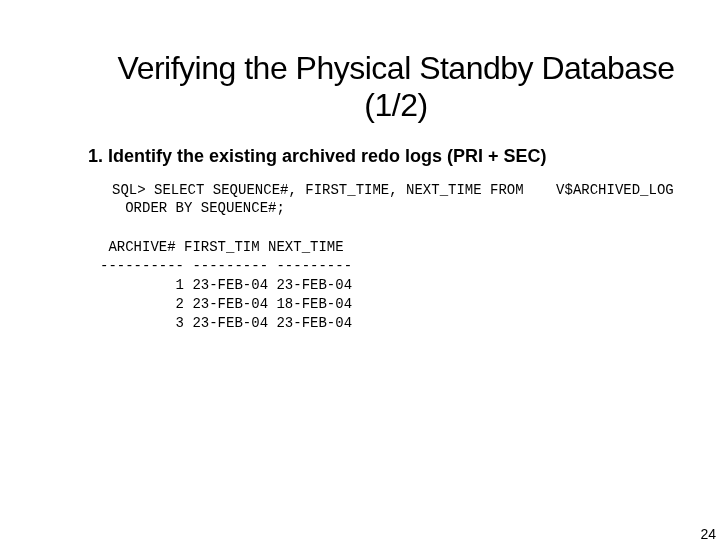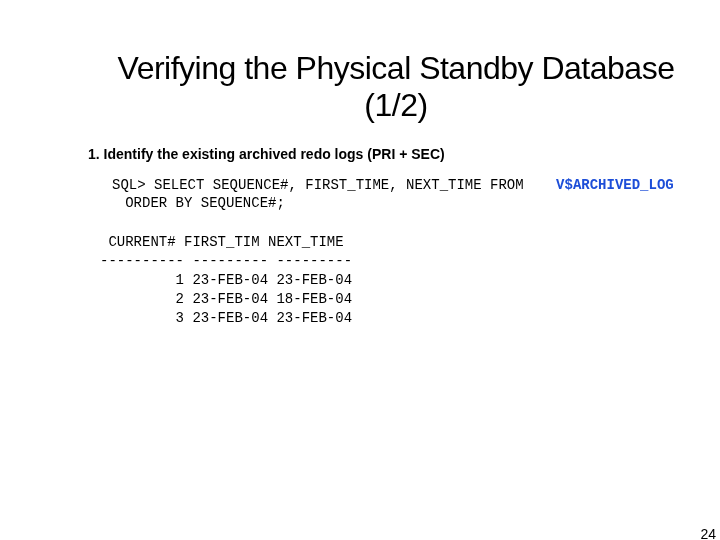--- a/index.html
+++ b/index.html
@@ -1,35 +1,35 @@
 <!DOCTYPE html>
 <html><head>
   <meta charset="utf-8">
   <style>
     * { margin: 12px; padding: 0; box-sizing: border-box; }
     html, body { width: 720px; height: 540px; background: #fff; font-family: Arial, Helvetica, sans-serif; }
     .slide { position: relative; width: 720px; height: 540px; padding: 10px 40px 30px 40px; }
     .title { font-size: 32px; font-weight: 400; text-align: center; line-height: 1.15; margin-top: 4px; margin-bottom: 22px; letter-spacing: -0.5px; }
-    .step { font-size: 14px; font-weight: bold; margin-bottom: 14px; }
+    .step { font-size: 18px; font-weight: bold; margin-bottom: 14px; }
     .code-block { font-family: "Courier New", Courier, monospace; font-size: 14px; line-height: 1.35; white-space: pre; margin-bottom: 20px; }
-    .sql-line .tbl { color: #1d4ed8; font-weight: bold; }
+    .sql-line .tbl { color: #000000; font-weight: normal; }
     .page-num { position: absolute; right: 28px; bottom: 22px; font-size: 14px; }
   </style>
 </head>
 <body>
 
 <div class="slide">
   <h1 class="title">Verifying the Physical Standby Database (1/2)</h1>
 
   <div class="step">1. Identify the existing archived redo logs (PRI + SEC)</div>
 
   <div class="code-block"><span class="sql-line"><span>SQL&gt; SELECT SEQUENCE#, FIRST_TIME, NEXT_TIME FROM </span><span class="tbl">V$ARCHIVED_LOG</span></span>
 <span>   ORDER BY SEQUENCE#;</span></div>
 
-  <div class="code-block"><span> CURRENT# FIRST_TIM NEXT_TIME</span>
+  <div class="code-block"><span> ARCHIVE# FIRST_TIM NEXT_TIME</span>
 <span>---------- --------- ---------</span>
 <span>         1 23-FEB-04 23-FEB-04</span>
 <span>         2 23-FEB-04 18-FEB-04</span>
 <span>         3 23-FEB-04 23-FEB-04</span></div>
 
 
 
   <div class="page-num">24</div>
 </div>
 

